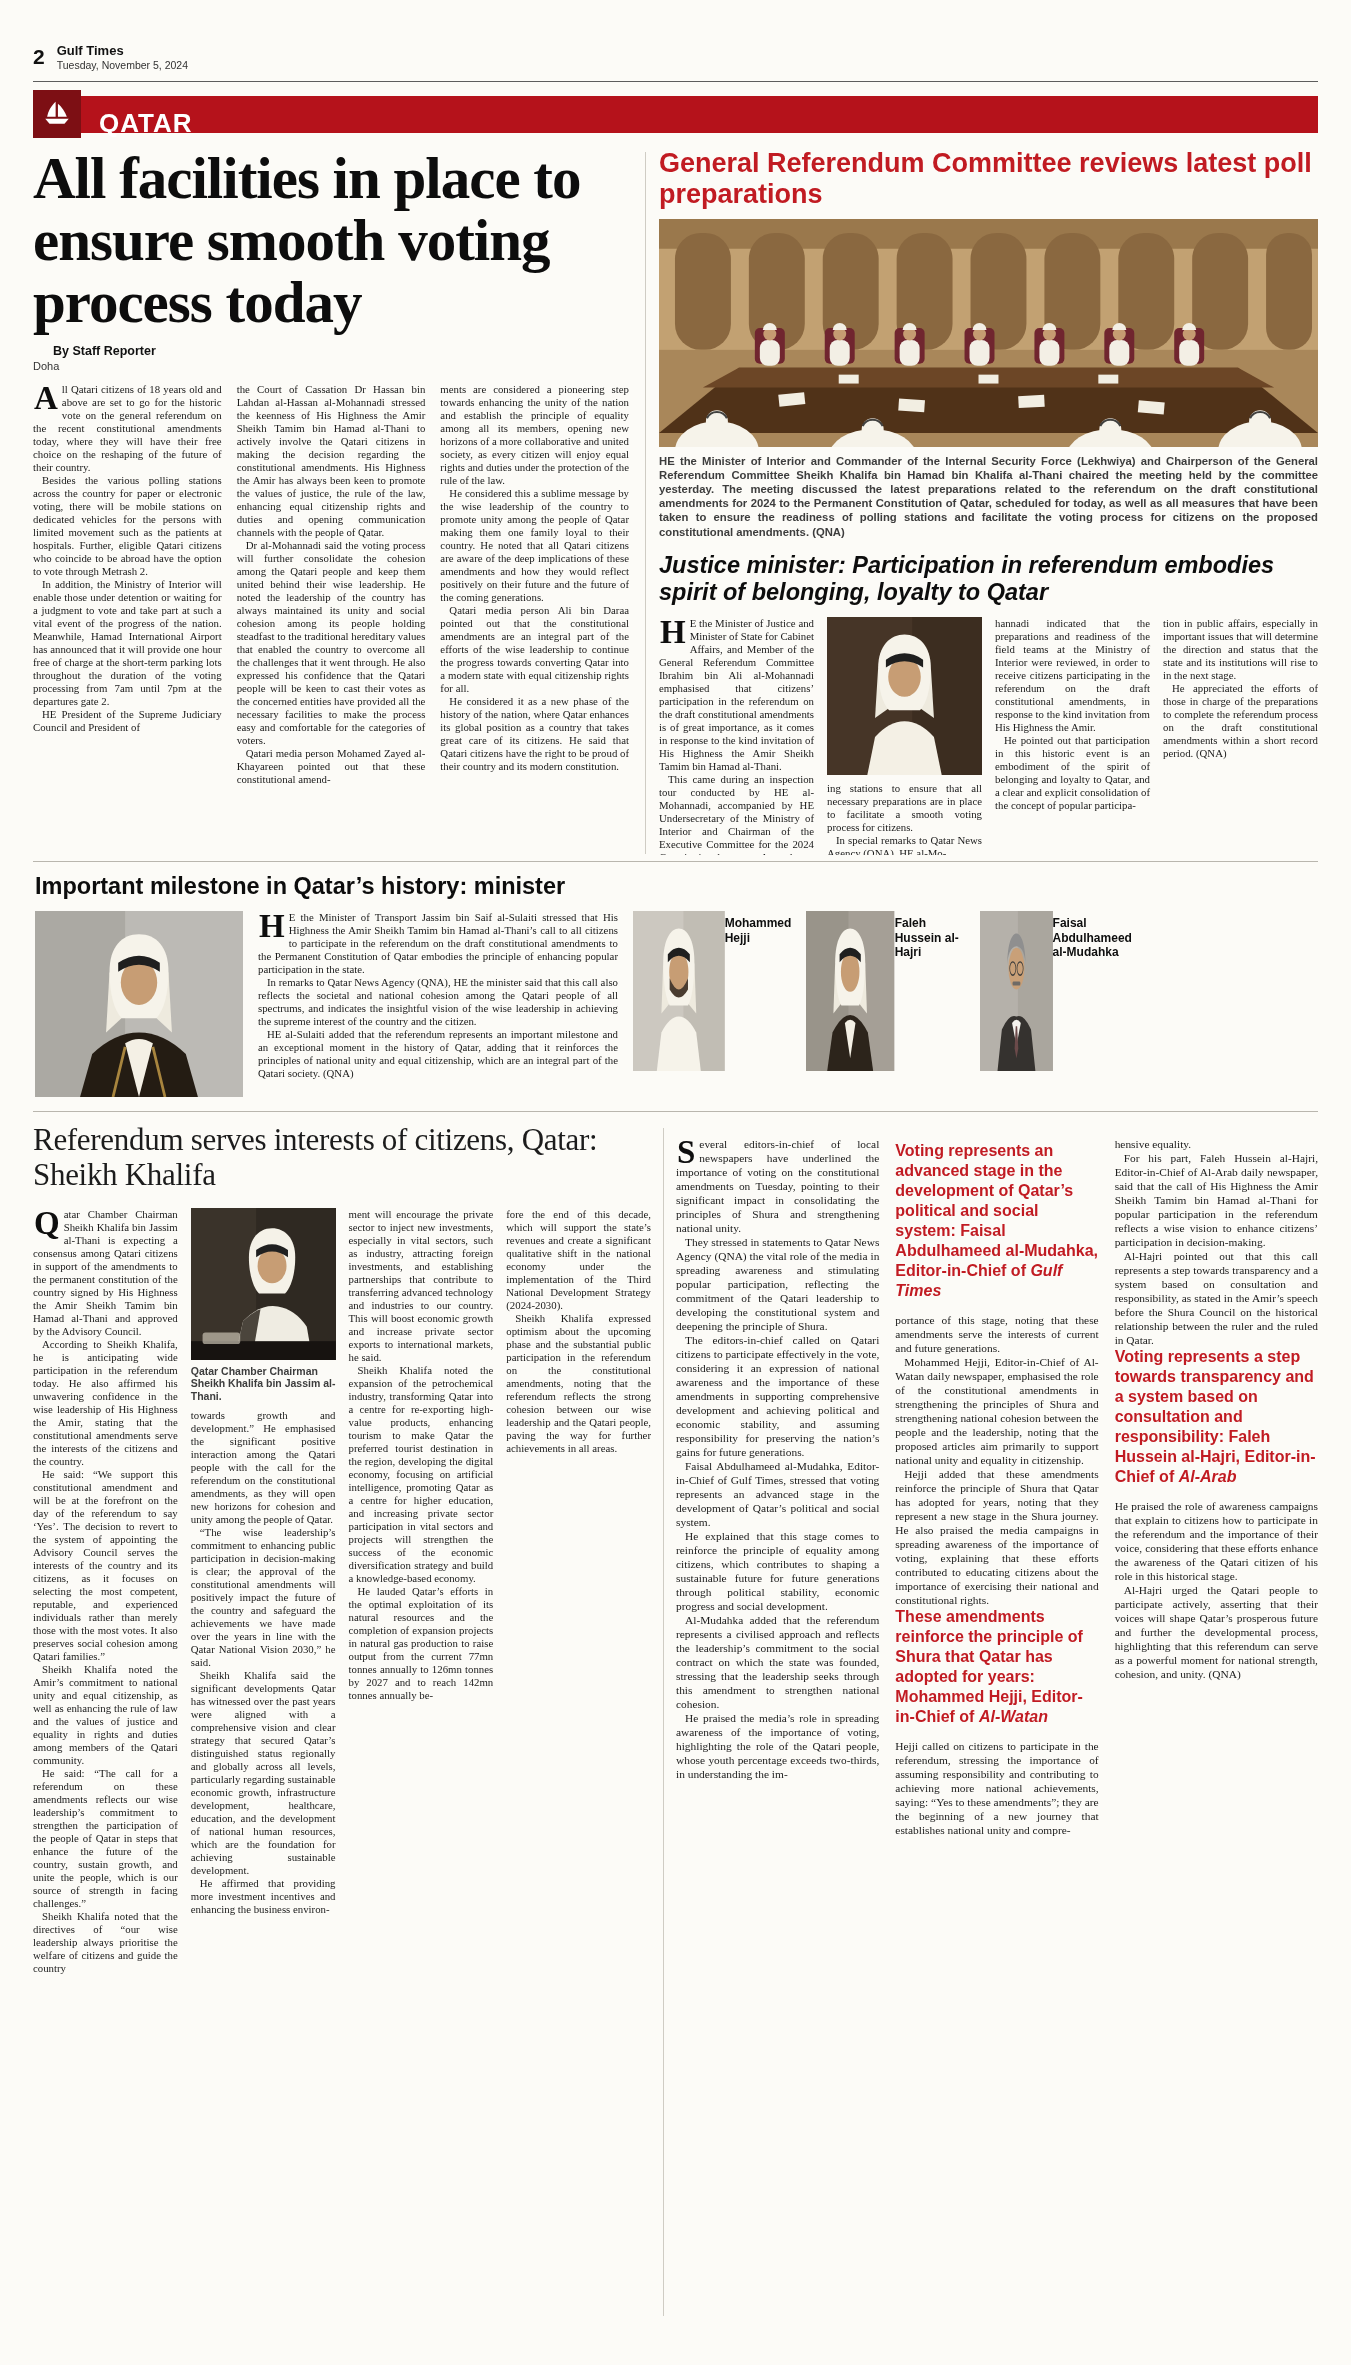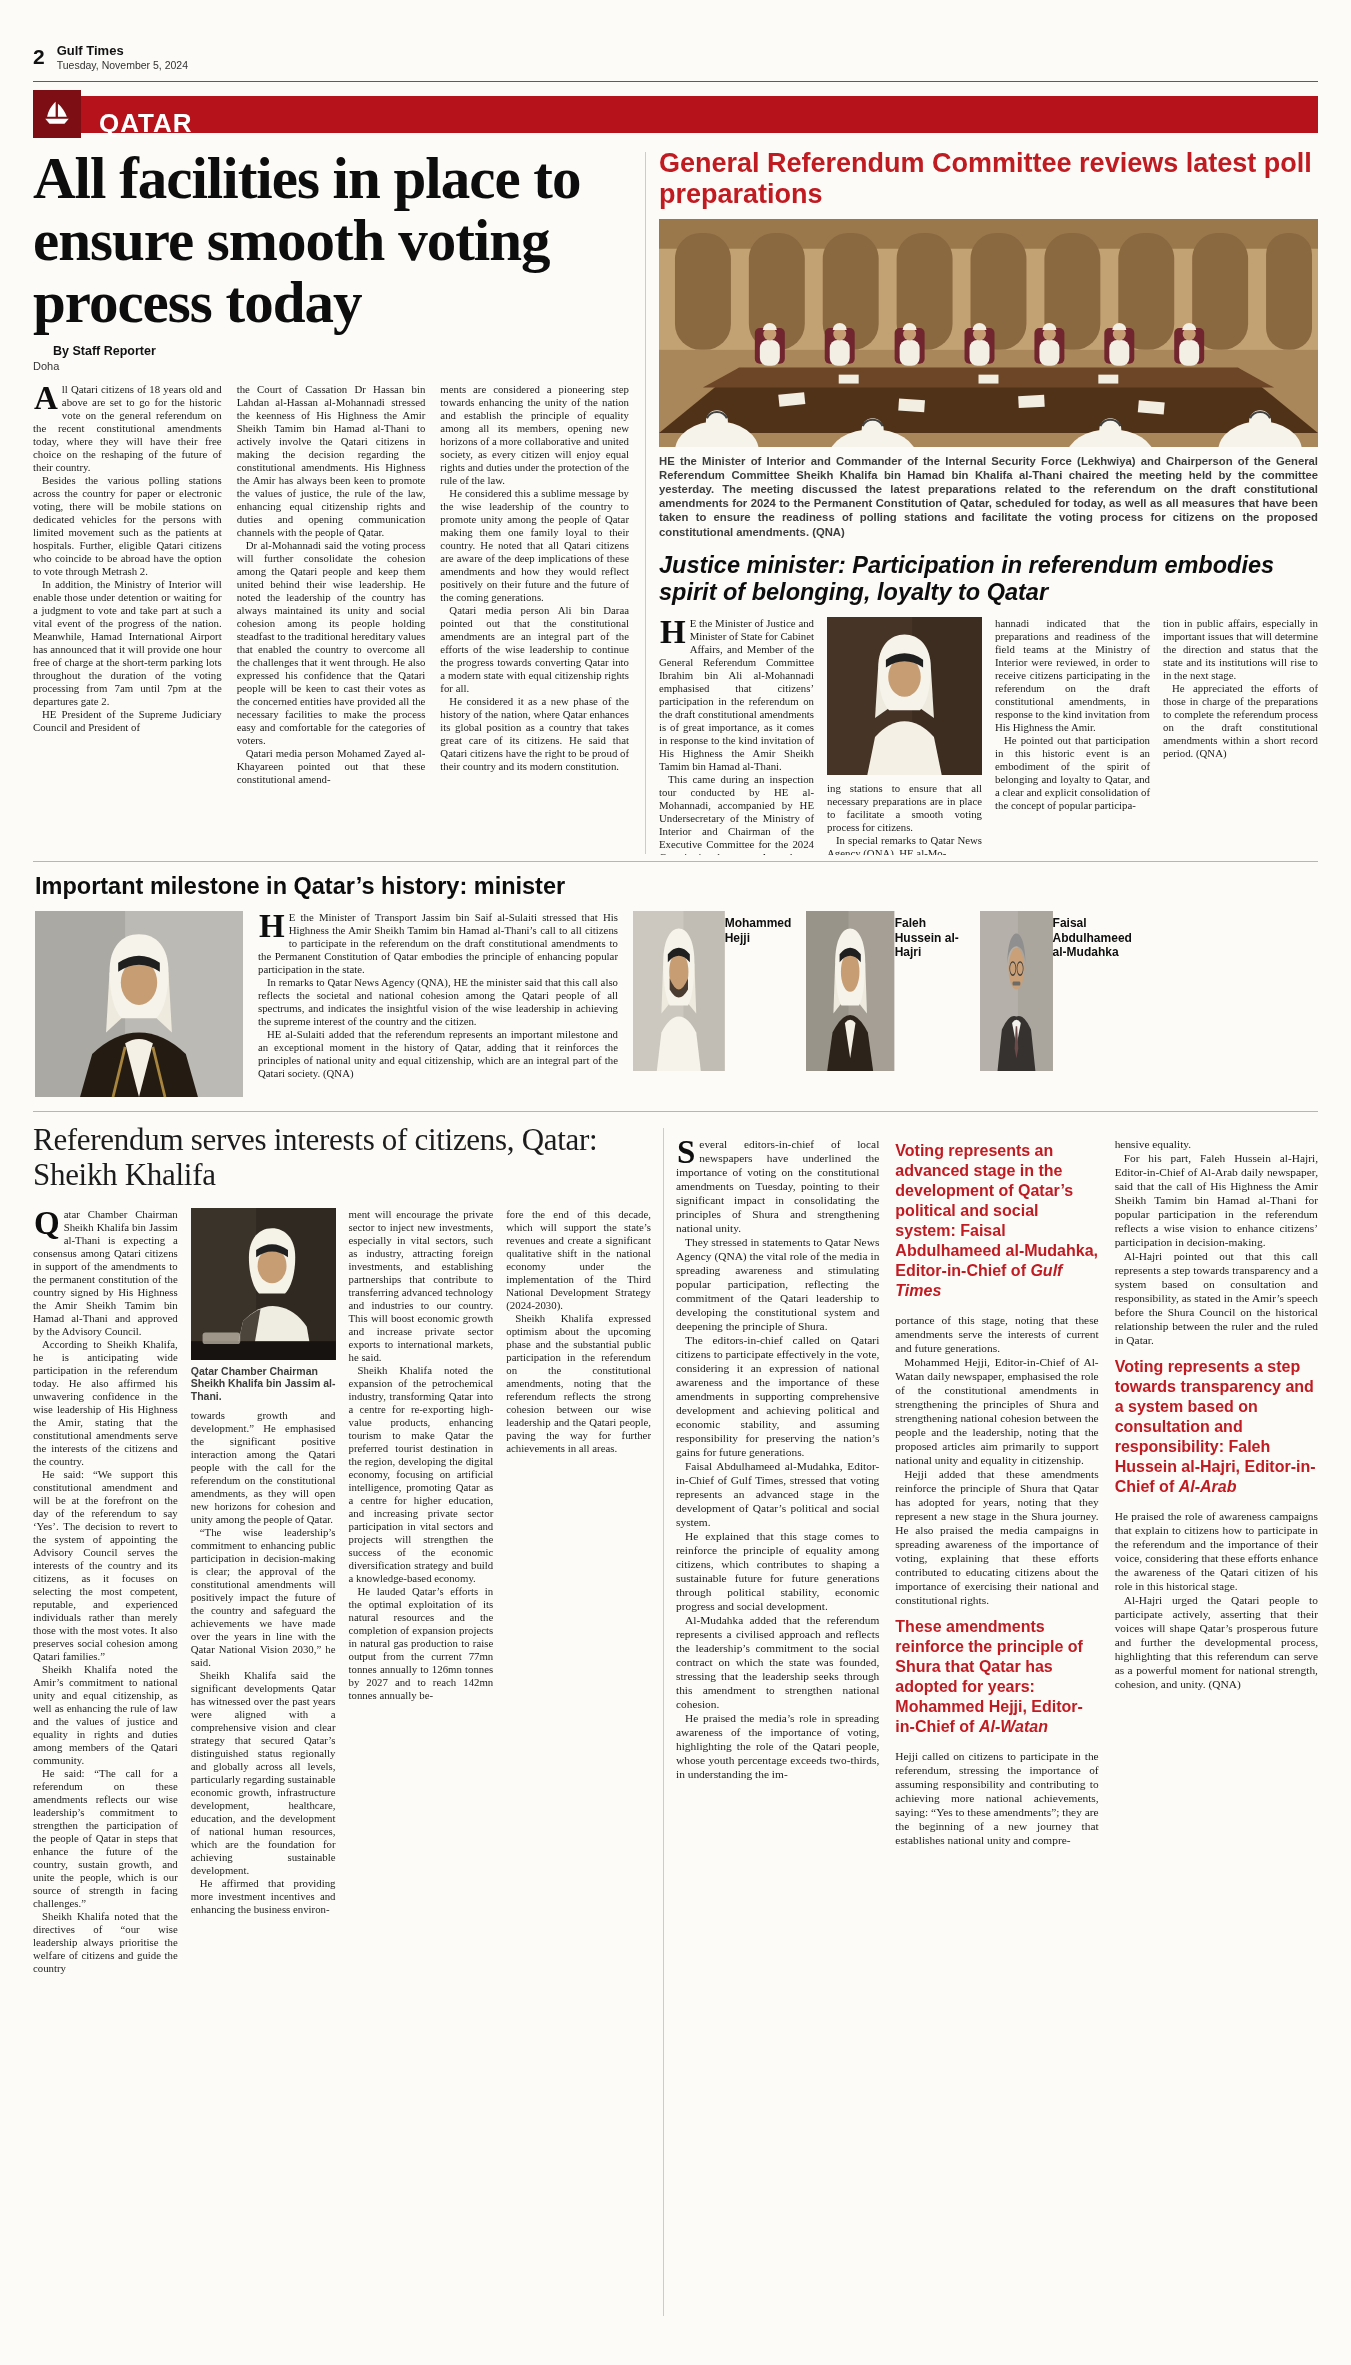--- a/index.html
+++ b/index.html
@@ -74,21 +74,21 @@
   .bottoml { position:absolute; left:33px; top:1122px; width:618px; }
   .bottoml .cols { gap:13px; margin-top:15px; height:1108px; }
   .kphoto { height:152px; background:#2f2922; }
   .kcaption { margin:5px 0 7px; font:bold 10.5px/12.6px "Liberation Sans",sans-serif; color:#3d3d3d; }
 
   .bottomr { position:absolute; left:676px; top:1122px; width:642px; }
   .bottomr .cols { gap:16px; margin-top:15px; height:1108px; }
   .bottomr .body p { font-size:11.4px; line-height:14px; }
   .pullquote { font:bold 16px/20px "Liberation Sans",sans-serif; color:#c11b22; margin:4px 0 12px; }
   .pullquote .pq-pub { font-style:italic; }
-  .col .body + .pullquote { margin-top:10px; }
+  .col .body + .pullquote { margin-top:0; }
 </style>
 </head>
 <body>
 
 <div class="page">
 
   <div class="hdr">
     <div class="pagenum">2</div>
     <div>
       <div class="brand">Gulf Times</div>

